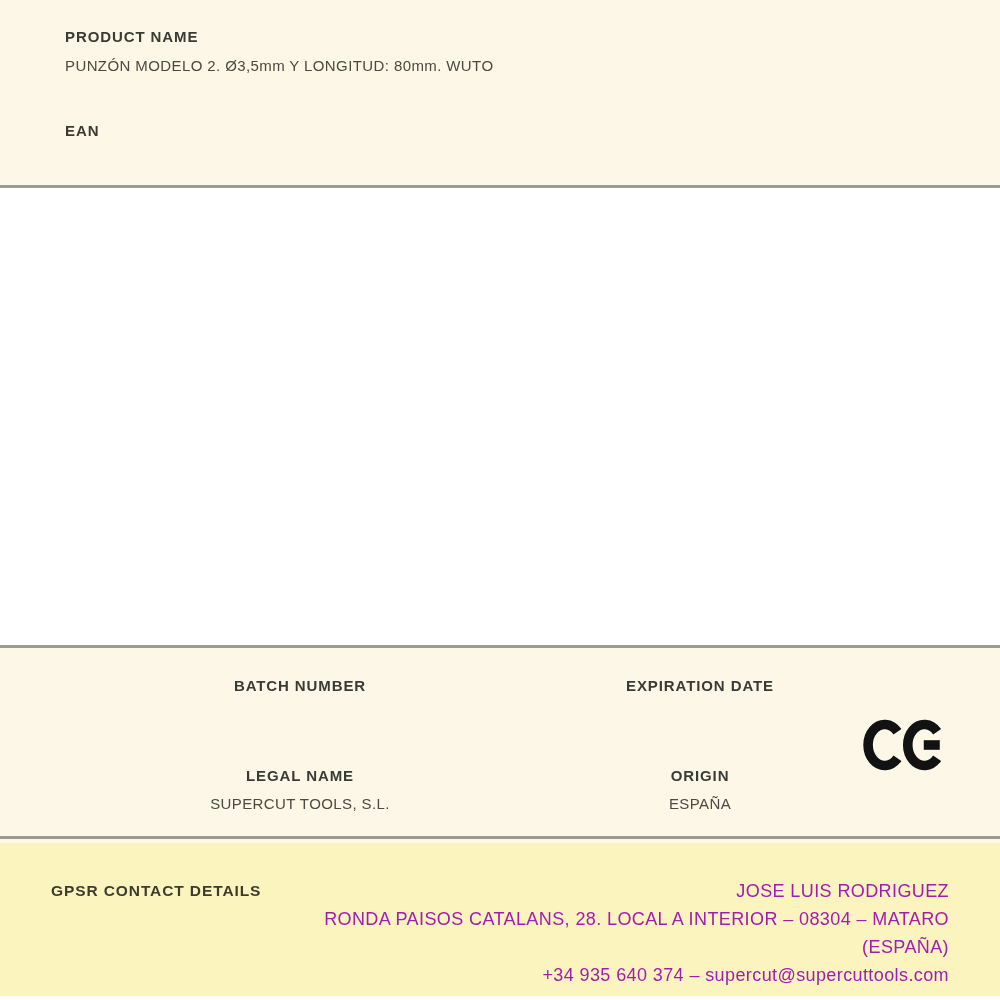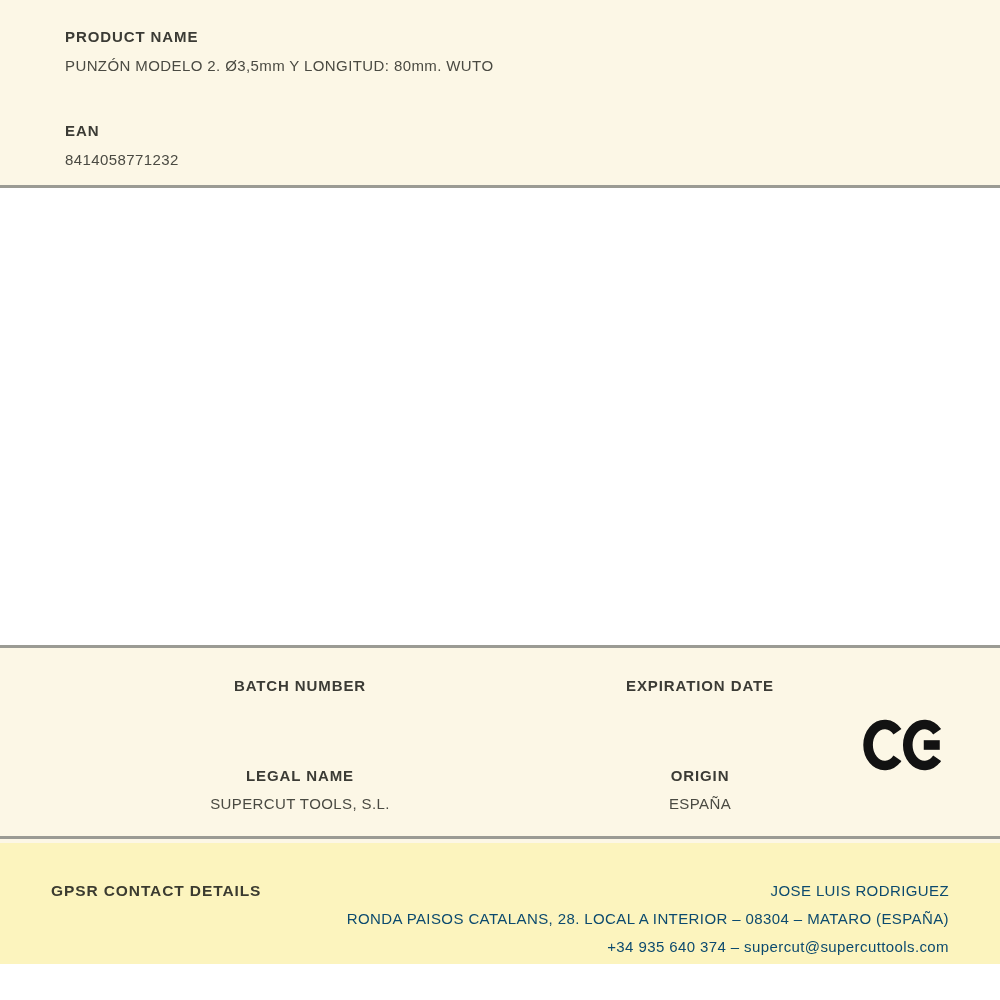--- a/index.html
+++ b/index.html
@@ -65,57 +65,56 @@
     position: absolute;
     top: 65px;
     right: 56px;
     width: 84px;
     height: 64px;
   }
   .ce-wrap svg { width: 100%; height: 100%; display: block; }
 
   .section-footer {
     background: #FCF4BE;
-    height: 121px;
+    height: 153px;
     padding: 34px 51px 0;
     display: flex;
     justify-content: space-between;
     align-items: flex-start;
   }
   .footer-label {
     font-size: 15.5px;
     font-weight: 700;
     letter-spacing: 0.9px;
     color: #3B3B30;
     line-height: 28px;
     white-space: nowrap;
   }
   .footer-contact {
     flex: 1;
     text-align: right;
-    font-size: 15px;
+    font-size: 18px;
     letter-spacing: 0.4px;
-    color: #0c4a6e;
+    color: #a21caf;
     line-height: 28px;
   }
   .footer-contact .contact-line { display: block; }
 </style>
 </head>
 <body>
 
 <div class="page">
 
   <div class="section-top">
     <div class="field">
       <div class="field-label">PRODUCT NAME</div>
       <div class="field-value">PUNZÓN MODELO 2. Ø3,5mm Y LONGITUD: 80mm. WUTO</div>
     </div>
     <div class="field">
       <div class="field-label">EAN</div>
-      <div class="field-value">8414058771232</div>
     </div>
   </div>
 
   <div class="divider"></div>
 
   <div class="section-middle"></div>
 
   <div class="divider"></div>
 
   <div class="section-info">

